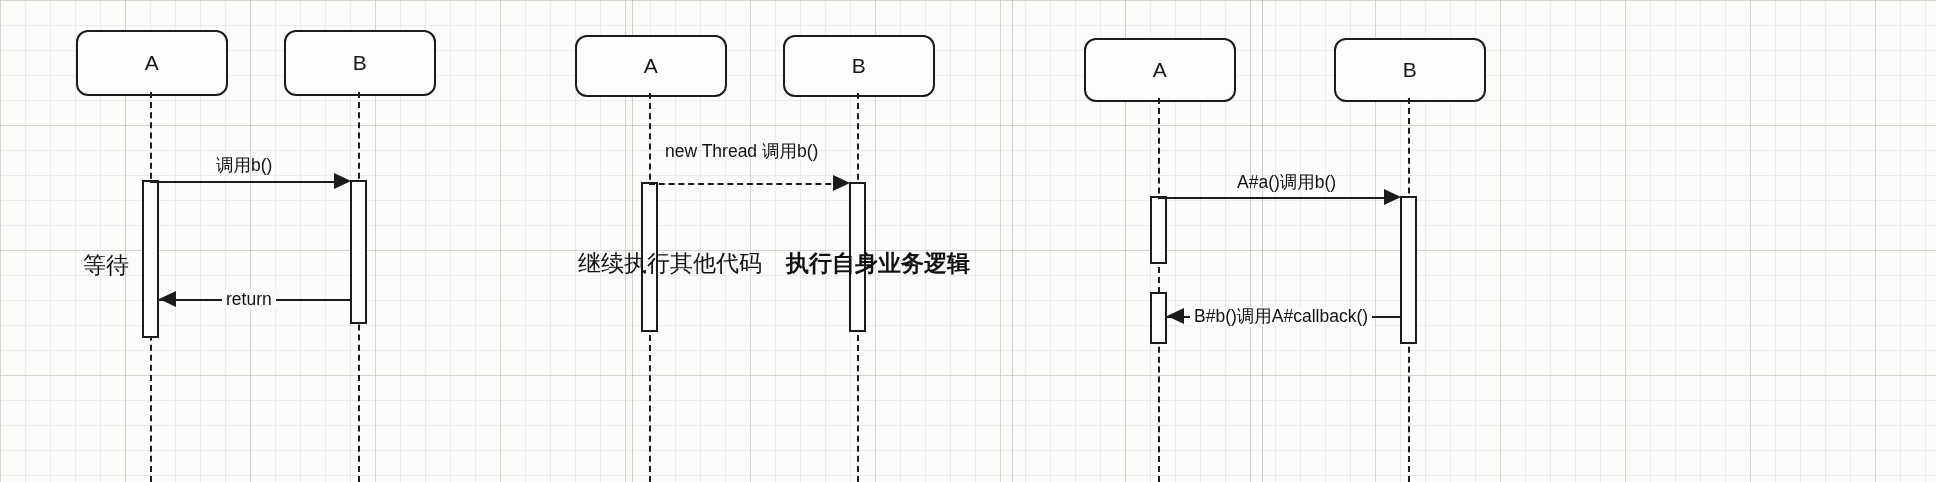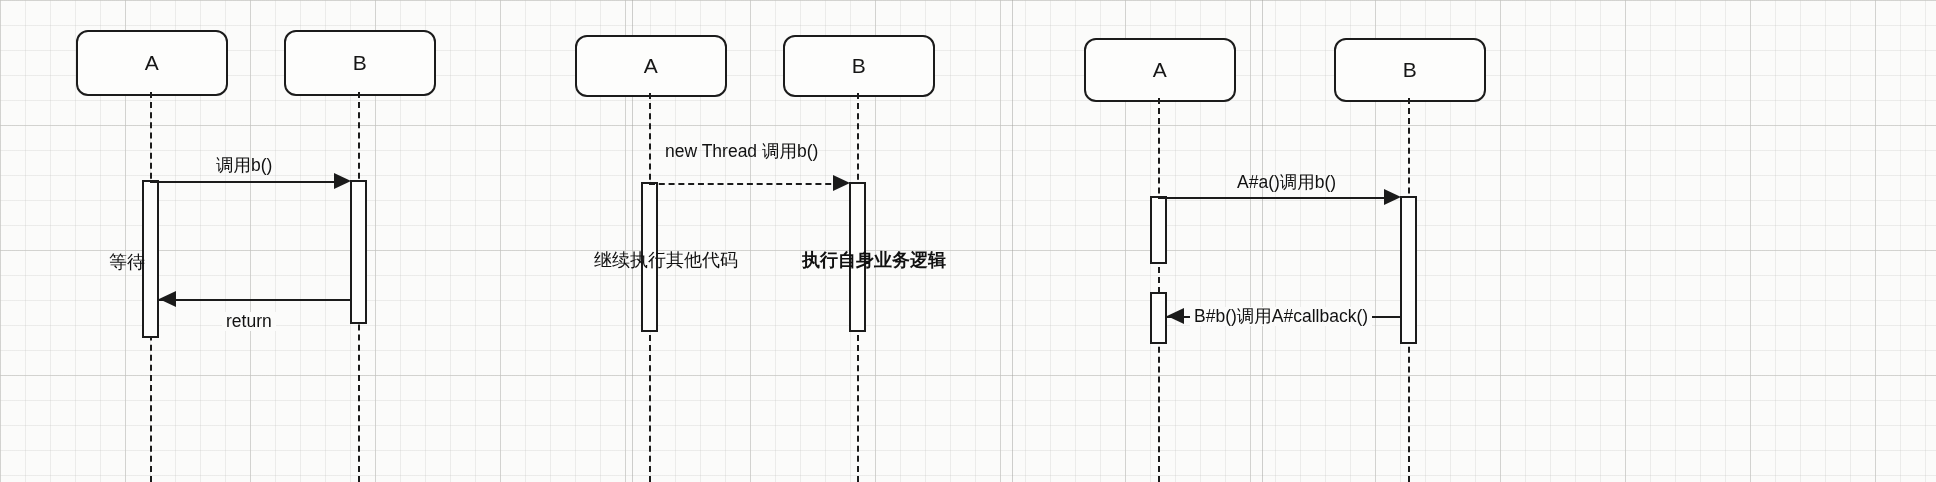--- a/index.html
+++ b/index.html
@@ -66,21 +66,21 @@
     font-size:17.5px;color:#111;
     white-space:nowrap;
     background:transparent;
     line-height:1.1;
   }
   .msg-label.boxed{
     background:#fbfbfa;padding:0 4px;
   }
   .note-label{
     position:absolute;
-    font-size:18px;color:#111;white-space:nowrap;line-height:1.1;margin-left:16px;
+    font-size:23px;color:#111;white-space:nowrap;line-height:1.1;
   }
 </style>
 </head>
 <body>
 
 <div id="canvas">
 
   <div class="panel-divider" style="left:632px;"></div>
   <div class="panel-divider" style="left:1012px;"></div>
   <div class="panel-divider" style="left:1262px;"></div>
@@ -95,21 +95,21 @@
 
     <div class="activation" style="left:142px;top:180px;width:17px;height:158px;"></div>
     <div class="activation" style="left:350px;top:180px;width:17px;height:144px;"></div>
 
     <div class="msg-line" style="left:150px;top:181px;width:192px;"></div>
     <div class="arrowhead right" style="left:334px;top:173px;"></div>
     <div class="msg-label" style="left:216px;top:156px;">调用b()</div>
 
     <div class="msg-line" style="left:159px;top:299px;width:192px;"></div>
     <div class="arrowhead left" style="left:159px;top:291px;"></div>
-    <div class="msg-label boxed" style="left:222px;top:290px;margin-top:22px;">return</div>
+    <div class="msg-label boxed" style="left:222px;top:290px;">return</div>
 
     <div class="note-label" style="left:129px;top:253px;transform:translateX(-100%);">等待</div>
   </div>
 
   <div class="panel" style="left:632px;width:380px;">
 
     <div class="actor-box" style="left:-57px;top:35px;width:148px;height:58px;">A</div>
     <div class="actor-box" style="left:151px;top:35px;width:148px;height:58px;">B</div>
 
     <div class="lifeline" style="left:17px;top:93px;height:389px;"></div>

